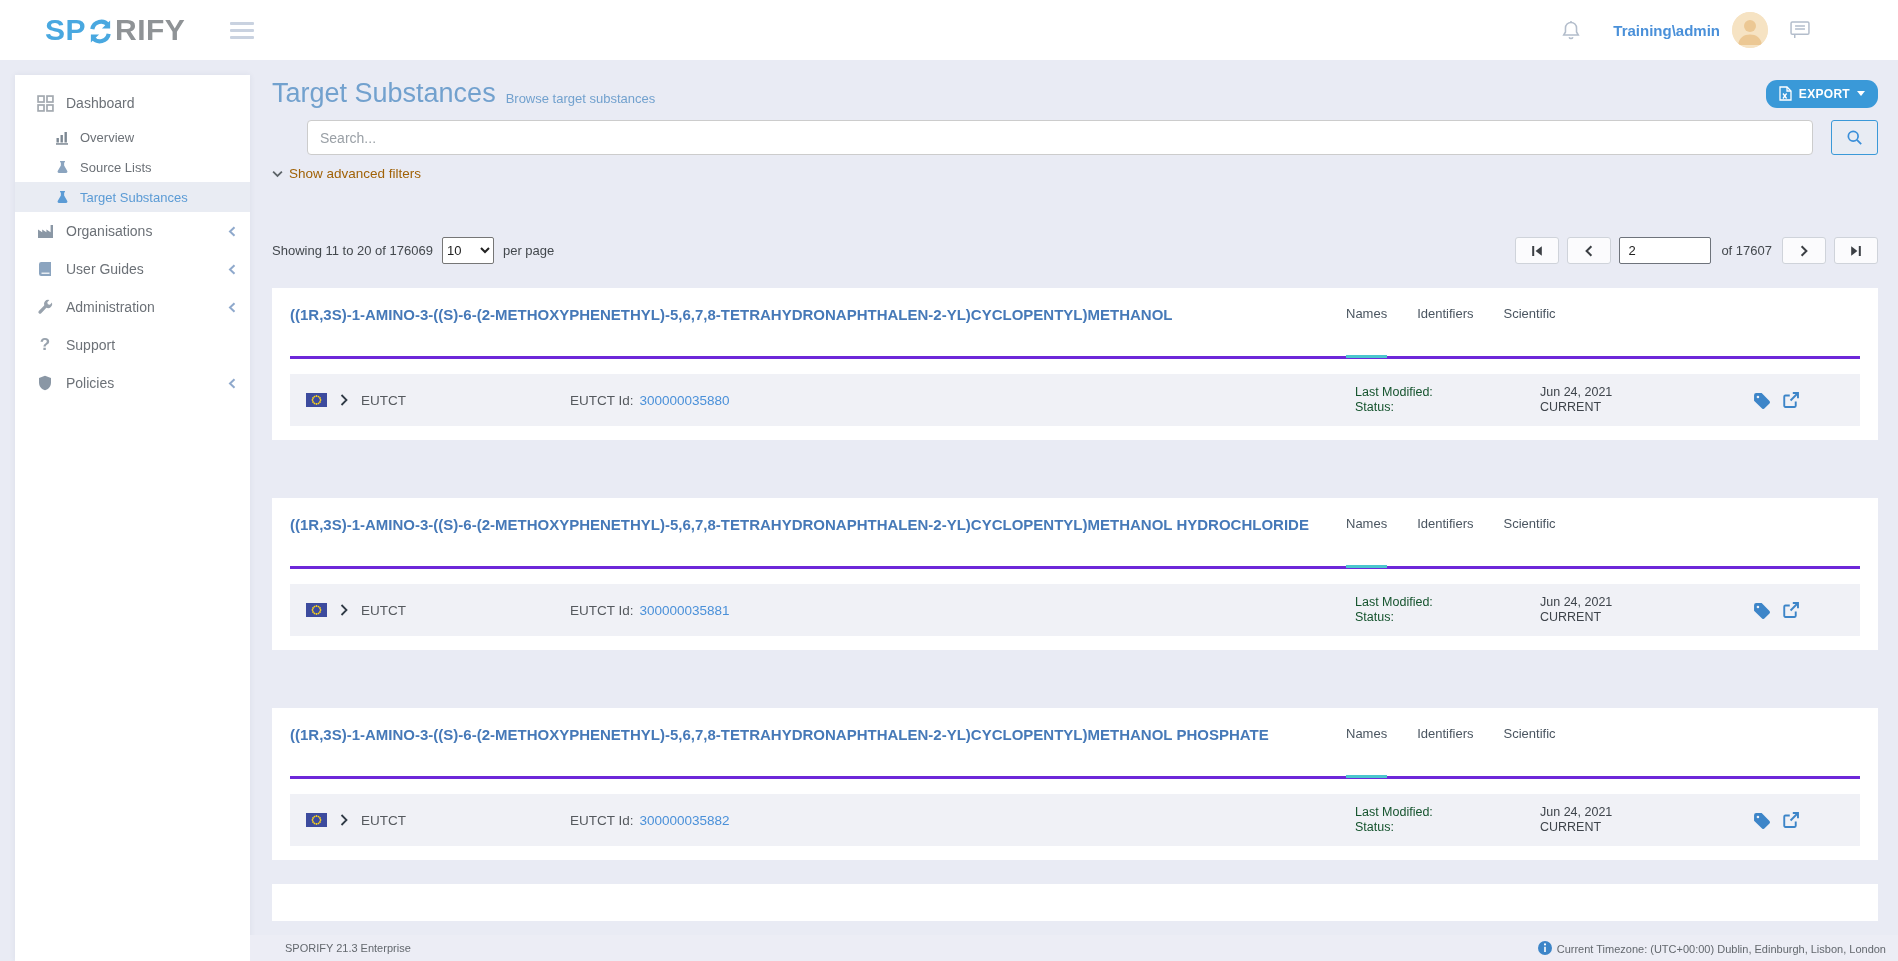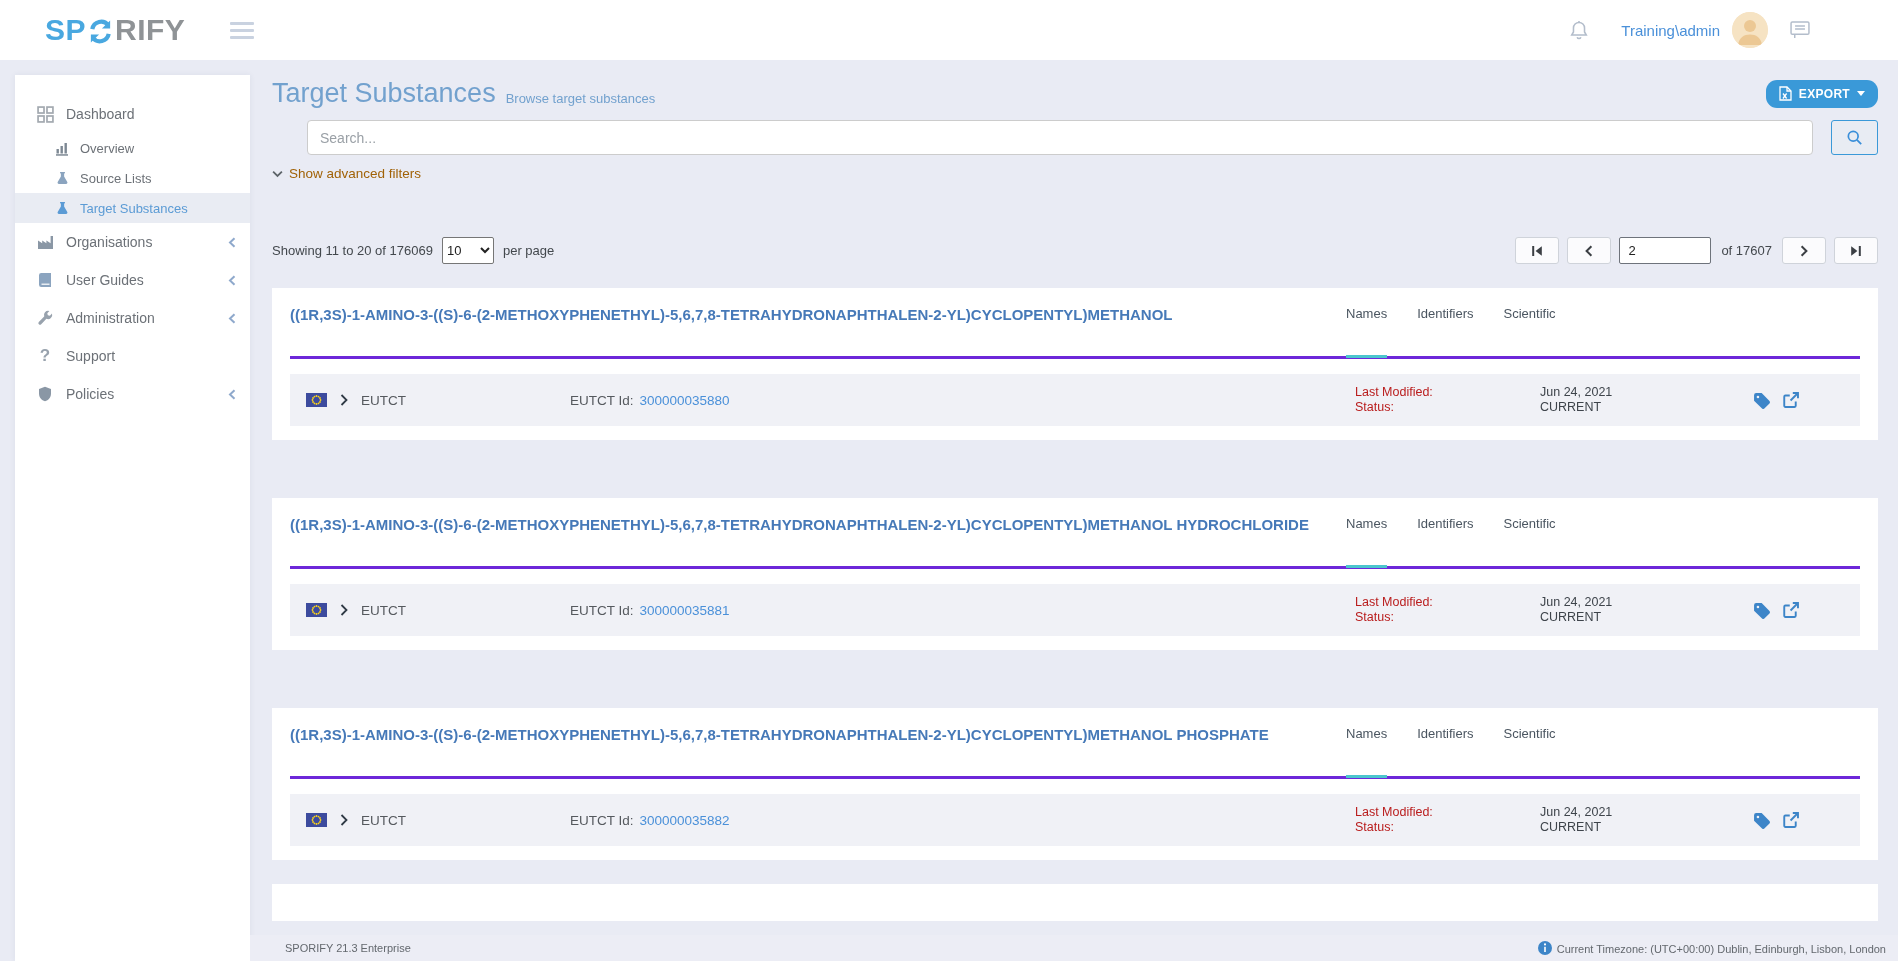--- a/index.html
+++ b/index.html
@@ -11,28 +11,28 @@
             display:flex; align-items:center; z-index:10; }
   .logo { display:flex; align-items:center; margin-left:45px; font-weight:800;
           font-size:30px; letter-spacing:.5px; cursor:pointer; }
   .lg-sp { color:#49a8e0; }
   .lg-rify { color:#8f9396; }
   .lg-o { display:inline-flex; margin:0 1px; transform:translateY(1px); }
   .hamburger { margin-left:45px; cursor:pointer; display:flex; flex-direction:column; gap:4px; }
   .hamburger i { display:block; width:24px; height:3px; background:#c9d2e0; border-radius:1px; }
   .top-right { margin-left:auto; display:flex; align-items:center; padding-right:88px; }
   .bell { margin-right:32px; cursor:pointer; display:flex; }
-  .username { color:#4a90d9; font-weight:400; font-size:15px; cursor:pointer; }
+  .username { color:#4a90d9; font-weight:700; font-size:15px; cursor:pointer; }
   .avatar { width:36px; height:36px; border-radius:50%; overflow:hidden; margin-left:12px;
             background:#f6e3c3; cursor:pointer; flex:none; }
   .chat { margin-left:22px; cursor:pointer; display:flex; }
 
   
   .sidebar { position:absolute; top:75px; left:15px; width:235px; bottom:0; background:#fff;
-             box-shadow:0 0 6px rgba(40,50,80,.07); padding-top:20px; }
+             box-shadow:0 0 6px rgba(40,50,80,.07); padding-top:9px; }
   .nav-item { height:38px; display:flex; align-items:center; padding:0 14px 0 20px;
               font-size:14px; color:#6c7177; cursor:pointer; }
   .nav-item .nico { width:20px; display:flex; justify-content:center; margin-right:11px; flex:none; }
   .nav-item .nlabel { flex:1; }
   .nav-item.parent-open { background:#f4f5f7; border-top:1px solid #ededf0; border-bottom:1px solid #ededf0; }
   .nav-sub { height:30px; display:flex; align-items:center; padding:0 14px 0 38px;
              font-size:13px; color:#6c7177; cursor:pointer; }
   .nav-sub .nico { width:18px; display:flex; justify-content:center; margin-right:9px; flex:none; }
   .nav-sub.active { background:#e9ecf3; color:#5b9bd5; }
   .chev-ic { display:flex; }
@@ -81,21 +81,21 @@
   .tab.active { border-bottom:3px solid #4cc5ce; margin-bottom:-2px; }
 
   .srow { margin-top:15px; height:52px; background:#f0f1f6; display:flex; align-items:center;
           padding:0 16px; }
   .src { width:250px; flex:none; display:flex; align-items:center; gap:13px; }
   .src-label { font-size:13.5px; color:#55595e; }
   .idg { flex:1; display:flex; align-items:center; gap:6px; padding-left:14px; font-size:13.5px; }
   .id-label { color:#55595e; }
   .id-value { color:#4a90d9; cursor:pointer; text-decoration:none; }
   .meta { width:489px; flex:none; display:flex; align-items:center; font-size:12.5px; line-height:15px; }
-  .mlabels { width:185px; color:#b91c1c; }
+  .mlabels { width:185px; color:#14532d; }
   .mvalues { width:158px; color:#3e444b; }
   .micons { display:flex; gap:10px; padding-left:55px; align-items:center; }
   .micons span { display:flex; cursor:pointer; }
 
   .card-partial { background:#fff; margin-top:24px; height:37px; }
 
   
   .footer { position:absolute; left:250px; right:0; bottom:0; height:26px; background:#ecedf5;
             display:flex; align-items:center; font-size:11px; color:#63686e;
             padding:0 12px 0 35px; }

